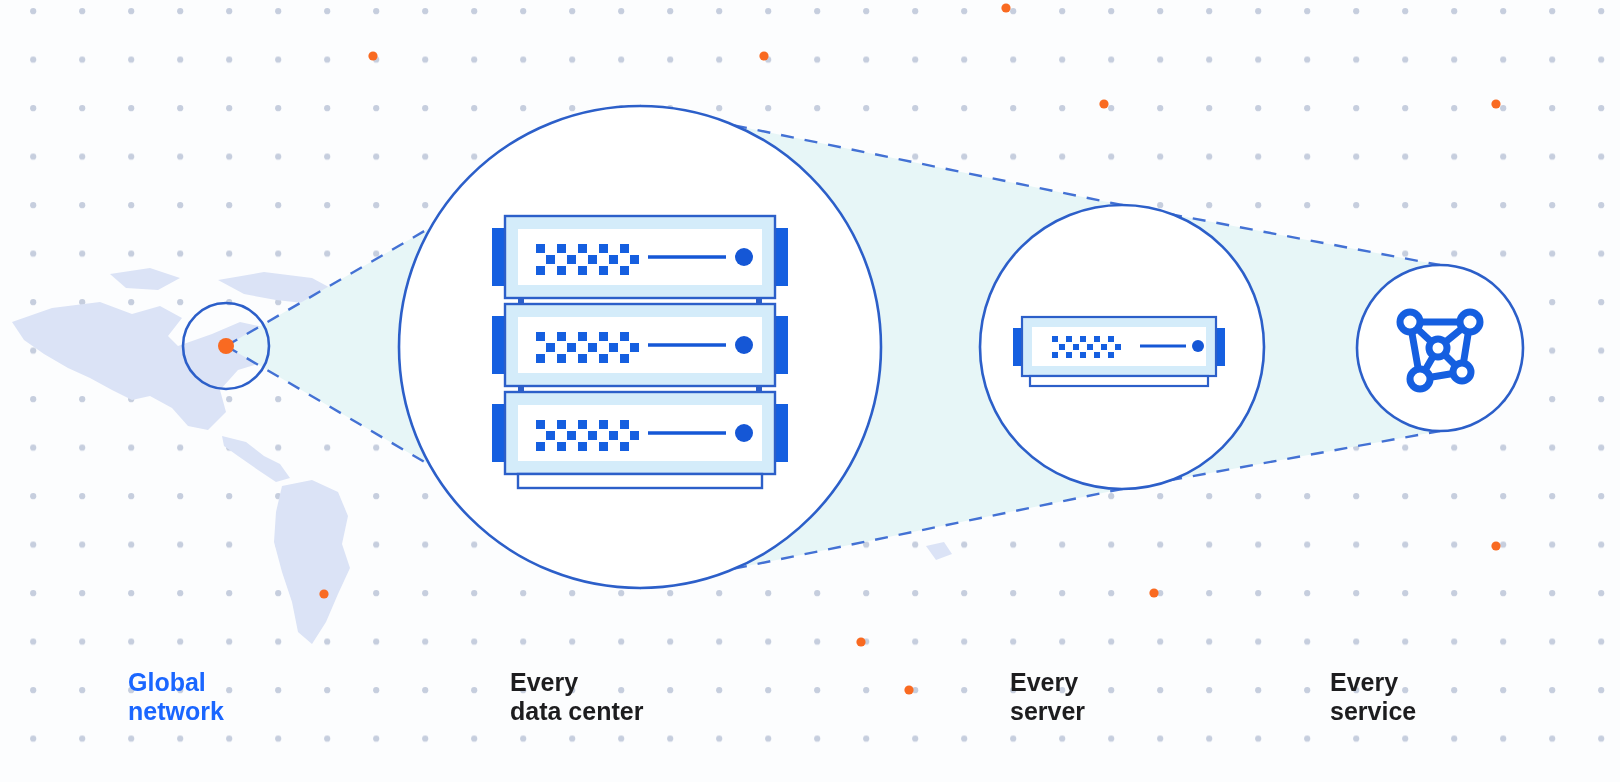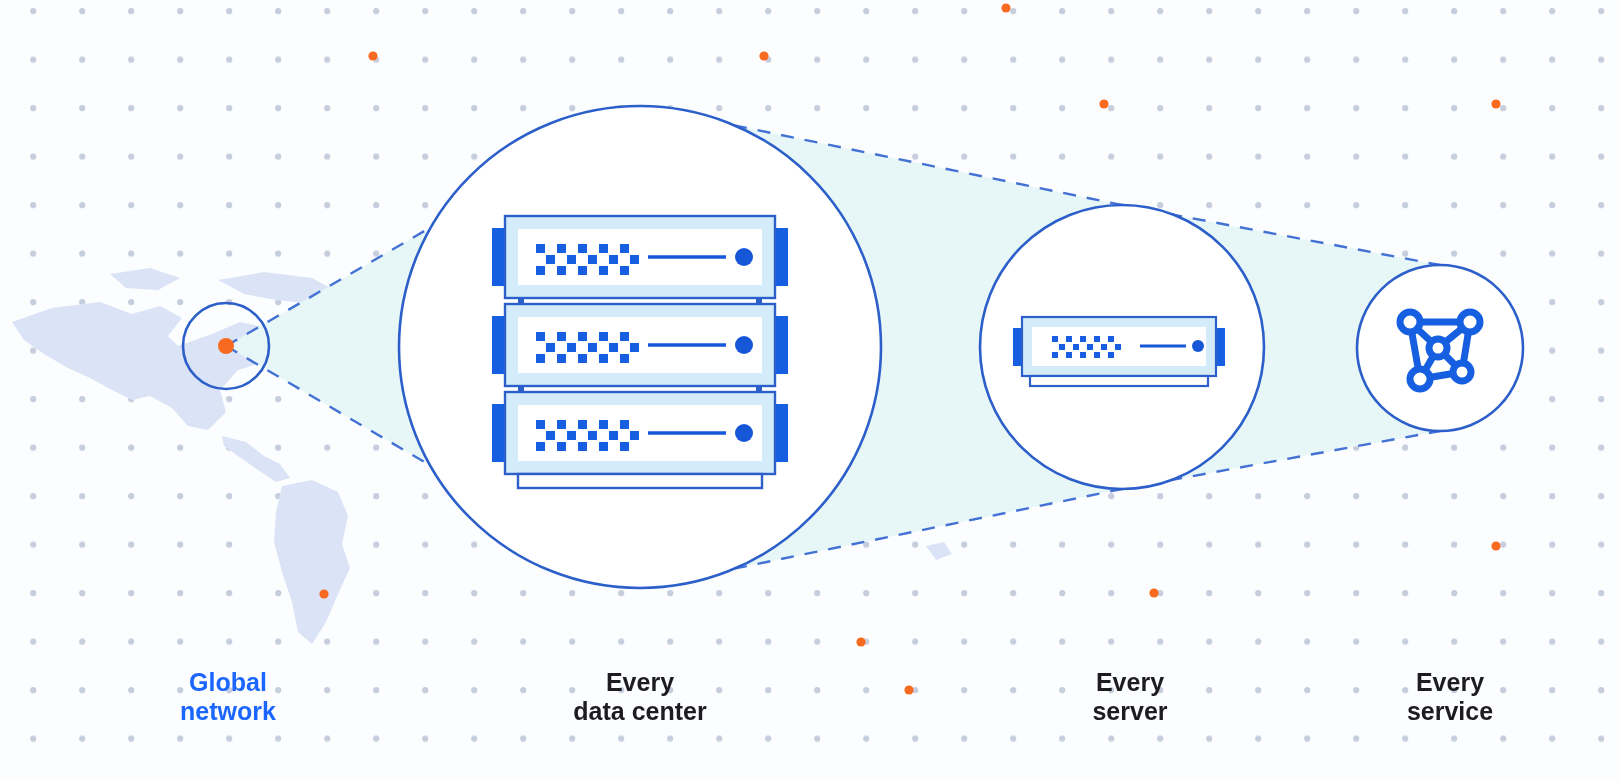--- a/index.html
+++ b/index.html
@@ -7,21 +7,21 @@
   body{
     width:1620px;height:782px;overflow:hidden;
     background:#fcfdfe;
     font-family:"Liberation Sans","DejaVu Sans",sans-serif;
     position:relative;
   }
   #stage{position:absolute;inset:0;width:1620px;height:782px;}
   svg.layer{position:absolute;left:0;top:0;width:1620px;height:782px;display:block;}
   .labels{position:absolute;left:0;top:0;width:1620px;height:782px;pointer-events:none;}
   .lbl{
-    position:absolute;text-align:center;
+    position:absolute;text-align:left;
     font-size:25px;line-height:29px;font-weight:700;
     color:#1d1d1f;white-space:pre-line;
   }
   .lbl.accent{color:#1a66ff;}
 </style>
 </head>
 <body>
 
 <div id="stage">
 

